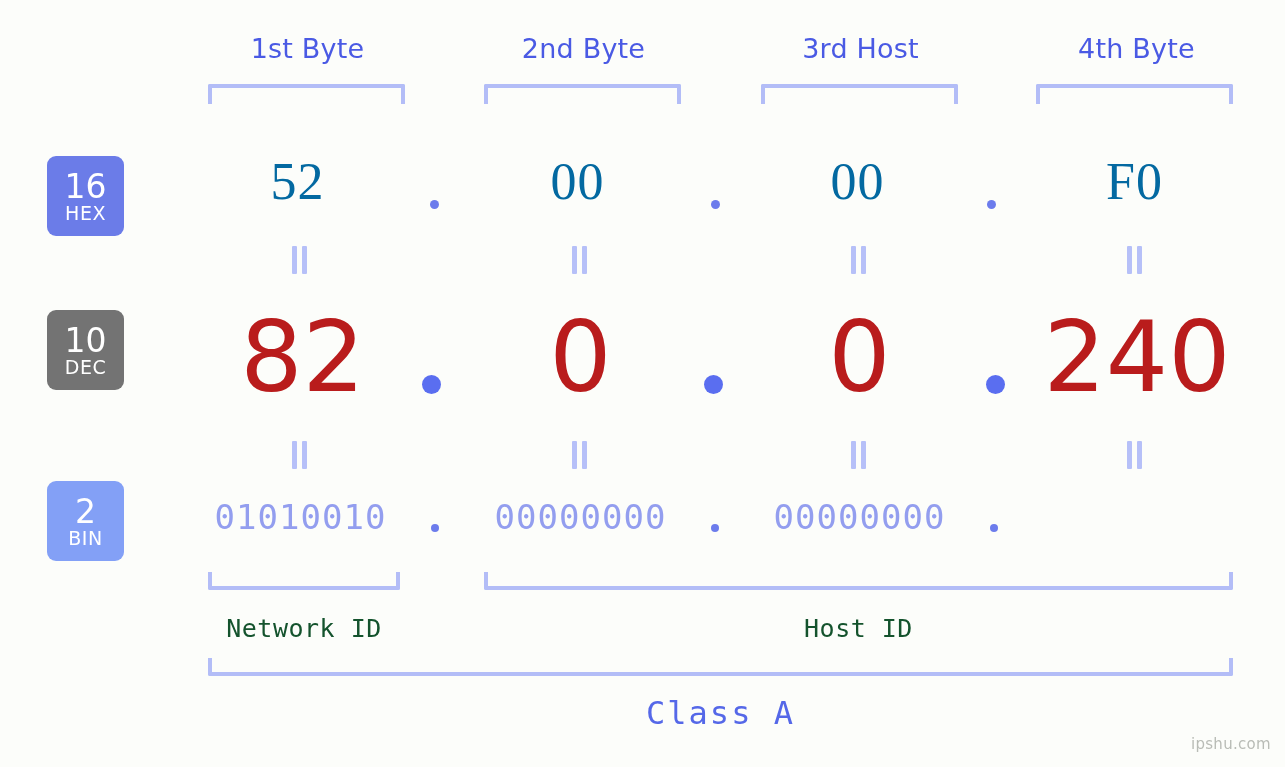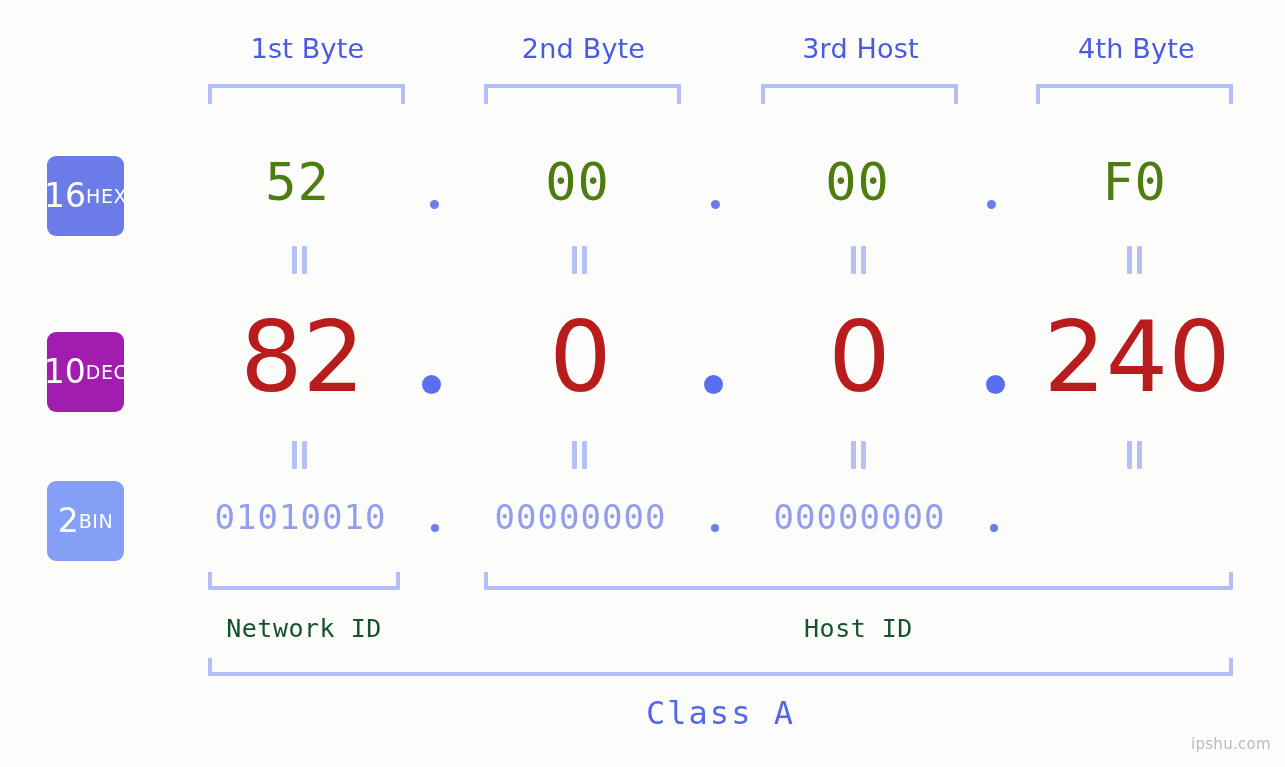--- a/index.html
+++ b/index.html
@@ -57,52 +57,53 @@
 
   
   .badge {
     position: absolute;
     left: 47px;
     width: 77px;
     height: 80px;
     border-radius: 9px;
     color: #ffffff;
     display: flex;
-    flex-direction: row;
+    flex-direction: column;
     align-items: center;
     justify-content: center;
     line-height: 1;
   }
   .badge .num {
     font-size: 33px;
     font-family: "DejaVu Sans", sans-serif;
     letter-spacing: 0px;
     margin-bottom: 1px;
   }
   .badge .nm {
     font-size: 19px;
     font-family: "DejaVu Sans", sans-serif;
     letter-spacing: 0.5px;
   }
   #badge-hex { top: 156px; background: #6b7ce8; }
-  #badge-dec { top: 332px; background: #a21caf; justify-content: center; }
+  #badge-dec { top: 310px; background: #737373; justify-content: center; }
   #badge-bin { top: 481px; background: #83a0f6; }
 
   
   .val {
     position: absolute;
     font-family: "DejaVu Sans Mono", monospace;
     text-align: center;
     white-space: nowrap;
   }
   .hex-val {
     top: 152px;
     font-size: 52px;
-    color: #4d7c0f;
+    color: #0369a1;
     letter-spacing: 1px;
+    font-family: Liberation Serif, serif;
   }
   .dec-val {
     top: 300px;
     font-size: 98px;
     color: #b91c1c;
     letter-spacing: 0px;
     font-family: "DejaVu Sans", sans-serif;
     font-weight: 400;
   }
   .bin-val {

